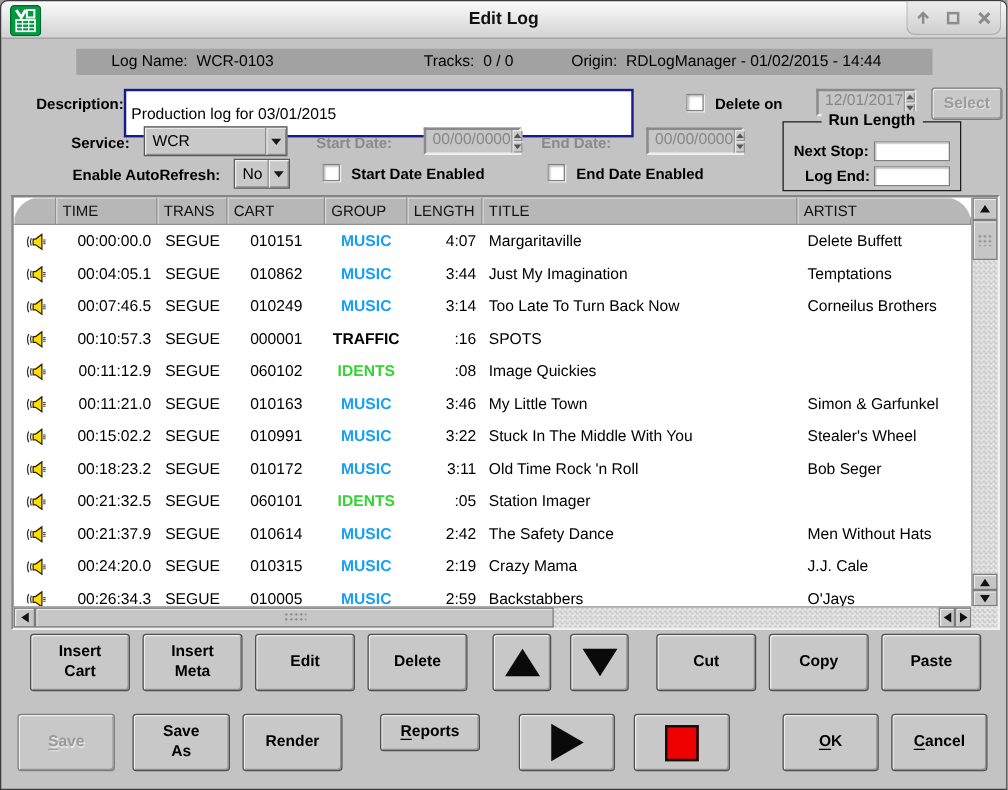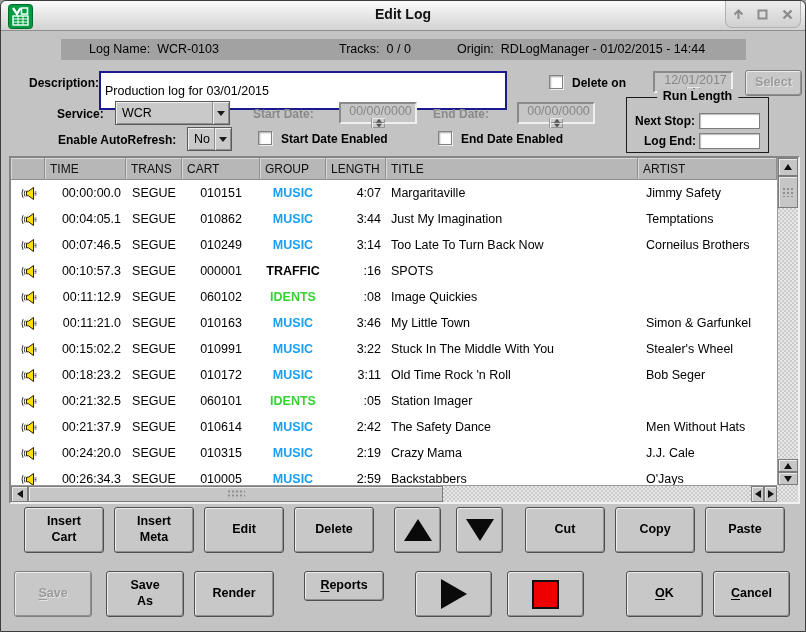--- a/index.html
+++ b/index.html
@@ -38,21 +38,21 @@
               display:flex; align-items:center; font-size:12.5px; }
   .dropdown .dval { flex:1; padding-left:6px; }
   .dd-arrowbox { width:17px; height:100%; border-left:1px solid #8d8d8d;
                  box-shadow:inset 1px 0 0 #efefef; display:flex; align-items:center; justify-content:center; }
   .tri-dn-s { width:0; height:0; border-left:4px solid transparent; border-right:4px solid transparent;
               border-top:5px solid #1a1a1a; }
   .tri-up-s { width:0; height:0; border-left:4px solid transparent; border-right:4px solid transparent;
               border-bottom:5px solid #1a1a1a; }
   .spinfield { position:absolute; height:22px; background:#c6c6c6;
                border:2px solid; border-color:#8a8a8a #efefef #efefef #8a8a8a;
-               display:flex; align-items:center; font-size:12.5px; color:#878787;flex-direction:column; }
+               display:flex; align-items:flex-start; font-size:12.5px; color:#878787; }
   .spinfield .sval { flex:1; padding-left:5px; }
   .spin-btns { width:14px; height:100%; display:flex; flex-direction:column; border-left:1px solid #9a9a9a; }
   .spin-btn { flex:1; display:flex; align-items:center; justify-content:center; background:#c9c9c9;
               box-shadow:inset 1px 1px 0 #e9e9e9, inset -1px -1px 0 #939393; }
   .spin-btn .tri-dn-s, .spin-btn .tri-up-s { transform:scale(.75); border-top-color:#555; border-bottom-color:#555; }
   .groupbox { position:absolute; border:1px solid #1a1a1a; }
   .groupbox .gtitle { position:absolute; top:-9px; left:50%; transform:translateX(-50%);
                       background:#c3c3c3; padding:0 6px; font-size:12.5px; font-weight:bold; white-space:nowrap; }
   .smallinput { position:absolute; height:16px; background:#fff; border:1px solid #7e7e7e;
                 box-shadow:inset 1px 1px 1px #bbb; font-size:11px; padding:0 3px; }
@@ -71,21 +71,21 @@
   .tri-dn-b { width:0; height:0; border-left:14px solid transparent; border-right:14px solid transparent;
               border-top:22px solid #0a0a0a; }
   .tri-play { width:0; height:0; border-top:15px solid transparent; border-bottom:15px solid transparent;
               border-left:26px solid #0a0a0a; }
   .stop-sq { width:27px; height:29px; background:#ee0000; border:2px solid #111; }
 
   
   .table-frame { position:absolute; left:8px; top:155px; width:791px; height:348px;
                  border:2px solid; border-color:#858585 #f0f0f0 #f0f0f0 #858585;
                  background:#fff; display:grid; grid-template-columns:1fr 21px; grid-template-rows:1fr 17px; }
-  .tbl-main { overflow:hidden; display:flex; flex-direction:column; }
+  .tbl-main { overflow:hidden; display:flex; flex-direction:column;border-radius:21px; }
   .hdr-row, .lrow { display:grid; grid-template-columns:34px 81px 56px 78px 66px 60px 252px 1fr; }
   .hdr-row { height:22px; flex:0 0 22px; }
   .hdr-cell { background:#b7b7b7; border-right:1px solid #8f8f8f; border-bottom:1px solid #8f8f8f;
               box-shadow:inset 1px 1px 0 #d9d9d9; font-size:12px; color:#111;
               display:flex; align-items:center; padding-left:5px; overflow:hidden; white-space:nowrap; }
   .viewport { flex:1; background:#fff; overflow:hidden; }
   .lrow { height:26px; font-size:12.5px; color:#000; background:#fff; }
   .c { display:flex; align-items:center; overflow:hidden; white-space:nowrap; }
   .c-icon { justify-content:center; }
   .c-time { justify-content:flex-end; padding-right:5px; }
@@ -259,21 +259,21 @@
           <path d="M13.5 1.5 L8.5 5.2 L6.5 5.2 L6.5 9.8 L8.5 9.8 L13.5 13.5 Z" fill="#ffdf00" stroke="#2a2000" stroke-width="1"></path>
           <path d="M14.5 6 h2 M14.5 7.5 h2 M14.5 9 h2" stroke="#444" stroke-width="0.9"></path>
         </svg>
       </div>
       <div class="c c-time">00:00:00.0</div>
       <div class="c c-trans">SEGUE</div>
       <div class="c c-cart">010151</div>
       <div class="c c-group" style="color: rgb(24, 159, 242);">MUSIC</div>
       <div class="c c-len">4:07</div>
       <div class="c c-title">Margaritaville</div>
-      <div class="c c-artist">Jimmy Safety</div>
+      <div class="c c-artist">Delete Buffett</div>
     </div>
 
     <div class="lrow">
       <div class="c c-icon">
         <svg width="17" height="15" viewBox="0 0 17 15">
           <path d="M3 3.2 Q1 7.5 3 11.8" fill="none" stroke="#333" stroke-width="1"></path>
           <path d="M5 4.5 Q3.7 7.5 5 10.5" fill="none" stroke="#333" stroke-width="1"></path>
           <path d="M13.5 1.5 L8.5 5.2 L6.5 5.2 L6.5 9.8 L8.5 9.8 L13.5 13.5 Z" fill="#ffdf00" stroke="#2a2000" stroke-width="1"></path>
           <path d="M14.5 6 h2 M14.5 7.5 h2 M14.5 9 h2" stroke="#444" stroke-width="0.9"></path>
         </svg>

